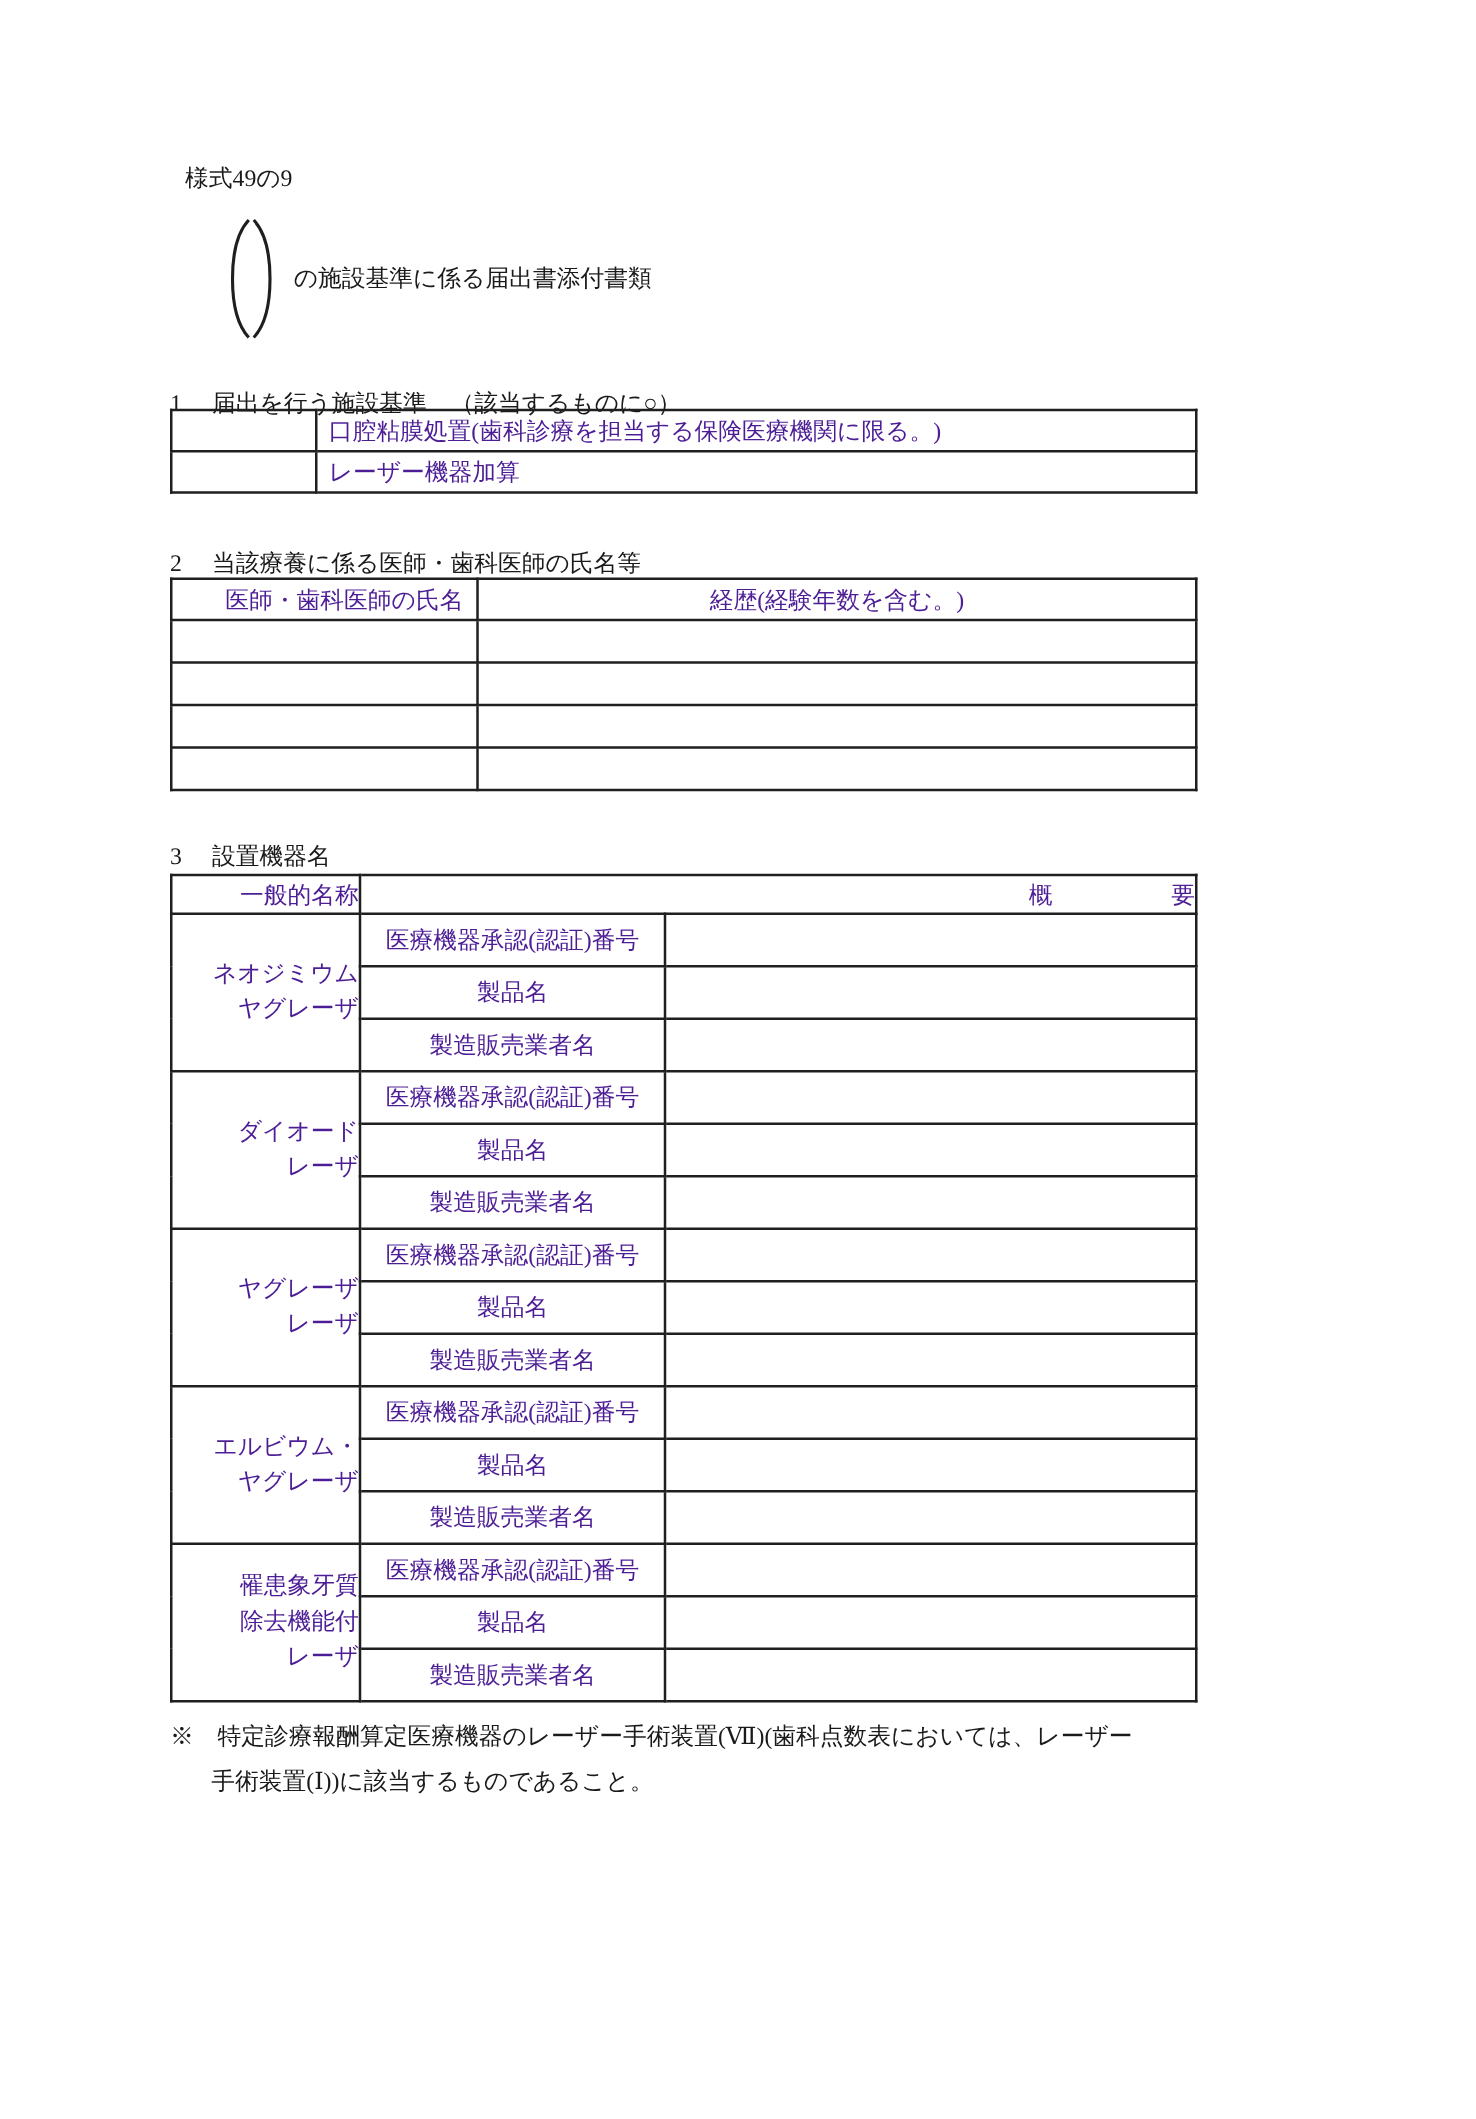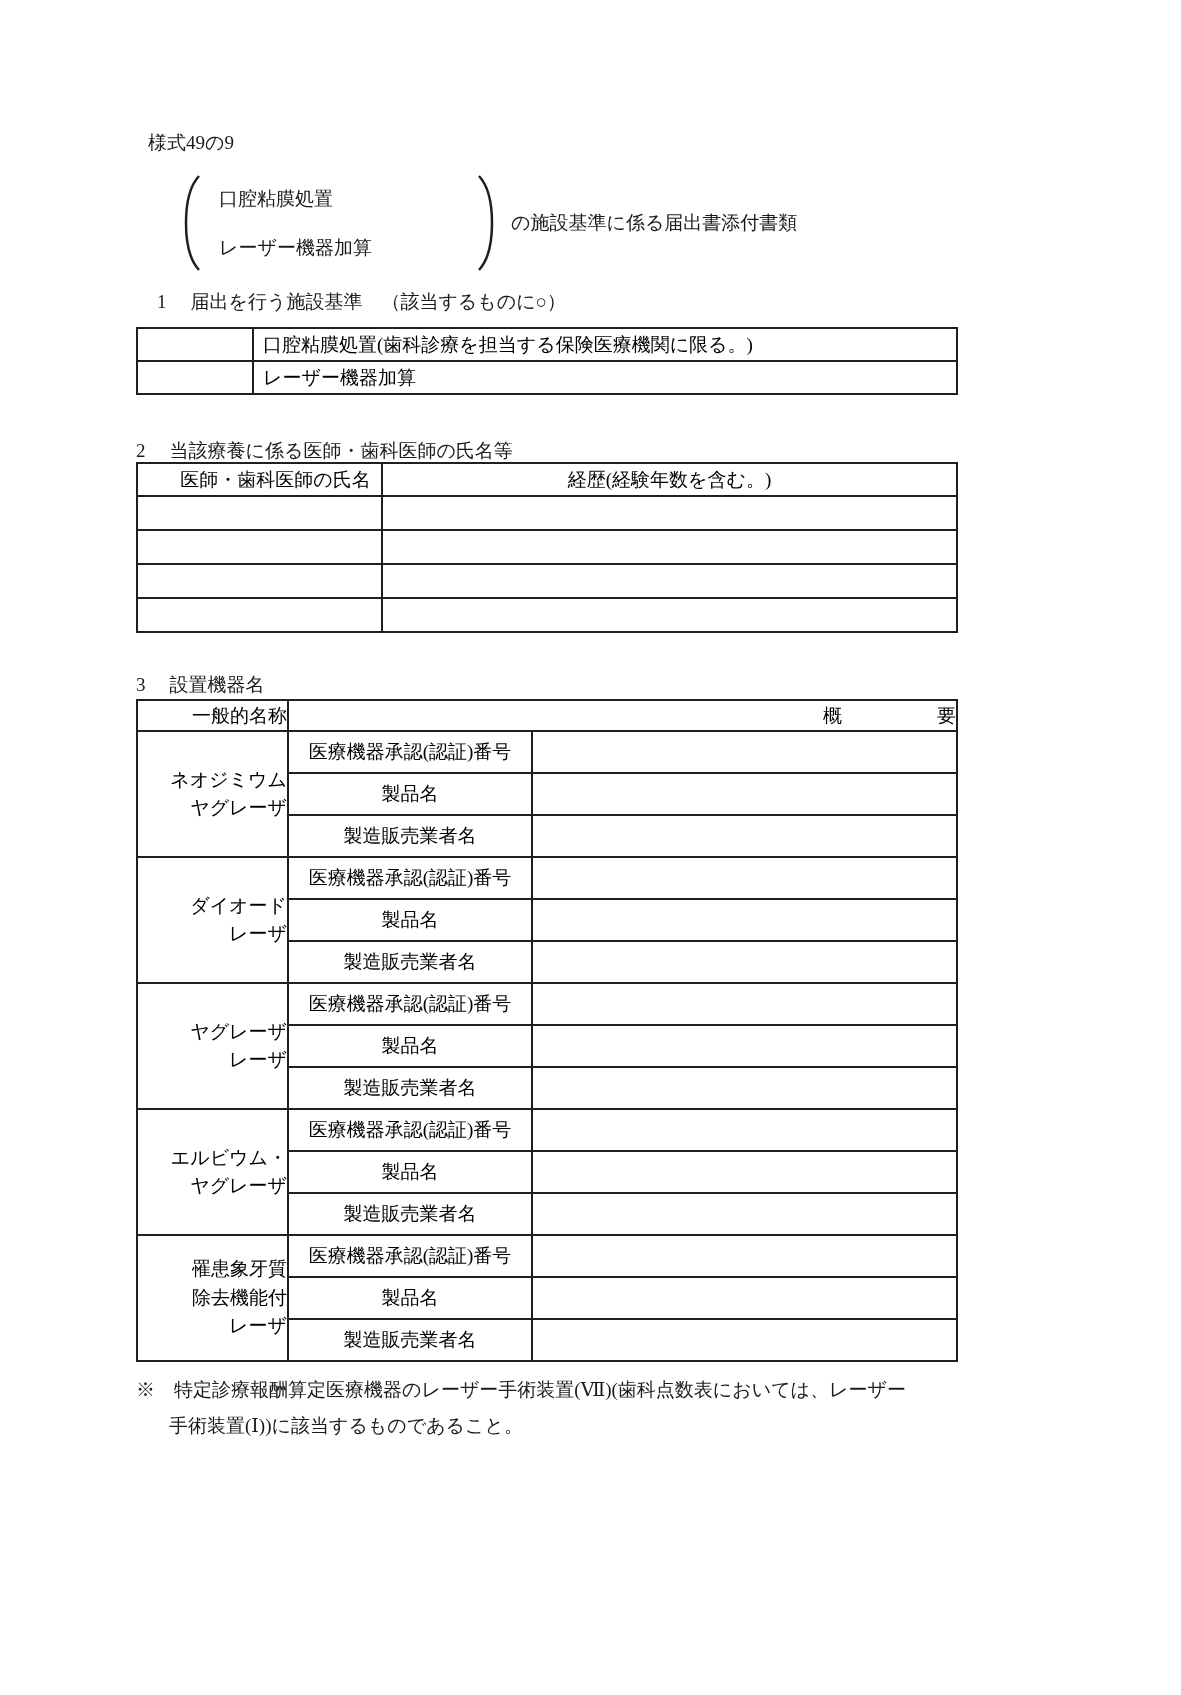--- a/index.html
+++ b/index.html
@@ -28,31 +28,31 @@
   .bracket-items {
     width: 276px; height: 100%;
     display: flex; flex-direction: column; justify-content: space-around;
     padding-left: 18px;
   }
   .title-suffix { margin-left: 16px; }
 
   
   .section-heading { left: 136px; white-space: nowrap; }
   .section-heading .num { display: inline-block; margin-right: 24px; }
-  .sh1 { top: 289px; margin-left: 21px; }
+  .sh1 { top: 310px; }
   .sh2 { top: 438px; }
   .sh3 { top: 672px; }
 
   
   table {
     border-collapse: collapse;
     table-layout: fixed;
     width: 822px;
     font-size: 19px;
-    color: #000000;
+    color: #4c1d95;
   }
   td { border: 2px solid #1f1f1f; vertical-align: middle; overflow: hidden; }
 
   .t1 { left: 136px; top: 327px; }
   .t1 td { height: 33px; }
   .t1 .mark-cell { width: 116px; text-align: center; }
   .t1 .label-cell { padding-left: 9px; }
 
   .t2 { left: 136px; top: 462px; }
   .t2 .hrow td { height: 33px; text-align: center; }
@@ -81,24 +81,20 @@
 <div class="page">
 
   <div class="abs form-number">様式49の9</div>
 
   <div class="abs title-block">
     <span>
       <svg class="bracket-svg" width="18" height="98" viewBox="0 0 18 98">
         <path d="M16,2 Q3,16 3,49 Q3,82 16,96" fill="none" stroke="#1f1f1f" stroke-width="2.5"></path>
       </svg>
     </span>
-    <div class="bracket-items">
-      <div>口腔粘膜処置</div>
-      <div>レーザー機器加算</div>
-    </div>
     <span>
       <svg class="bracket-svg" width="18" height="98" viewBox="0 0 18 98">
         <path d="M2,2 Q15,16 15,49 Q15,82 2,96" fill="none" stroke="#1f1f1f" stroke-width="2.5"></path>
       </svg>
     </span>
     <div class="title-suffix">の施設基準に係る届出書添付書類</div>
   </div>
 
   <div class="abs section-heading sh1">
     <span class="num">1</span><span>届出を行う施設基準　（該当するものに○）</span>

